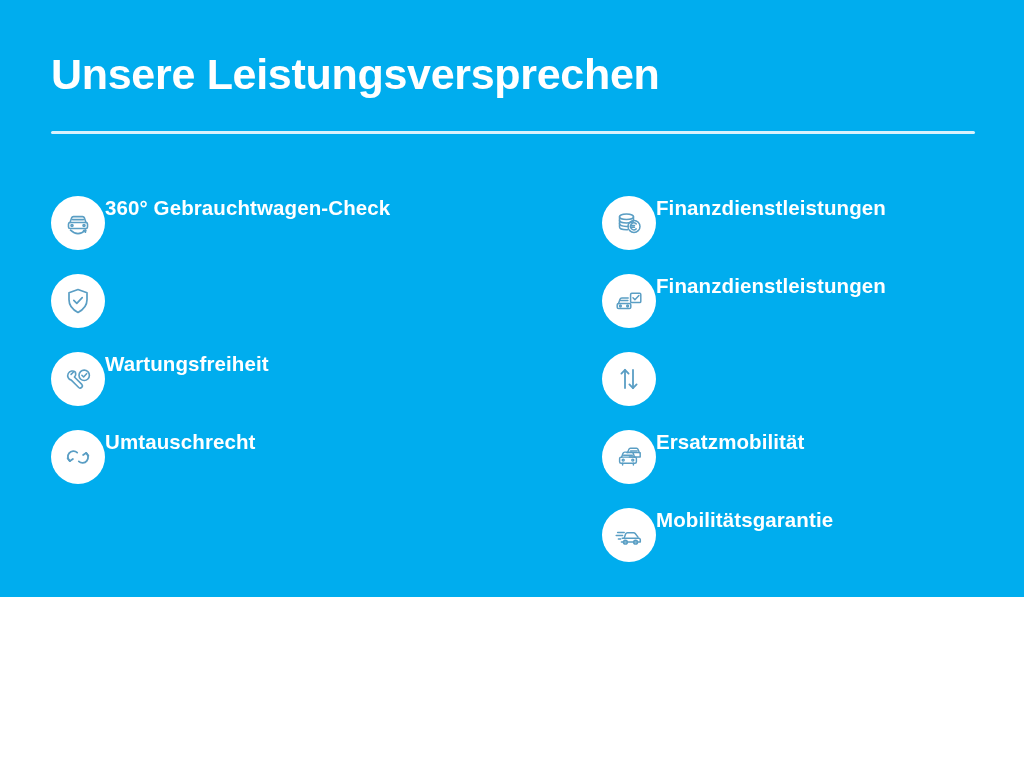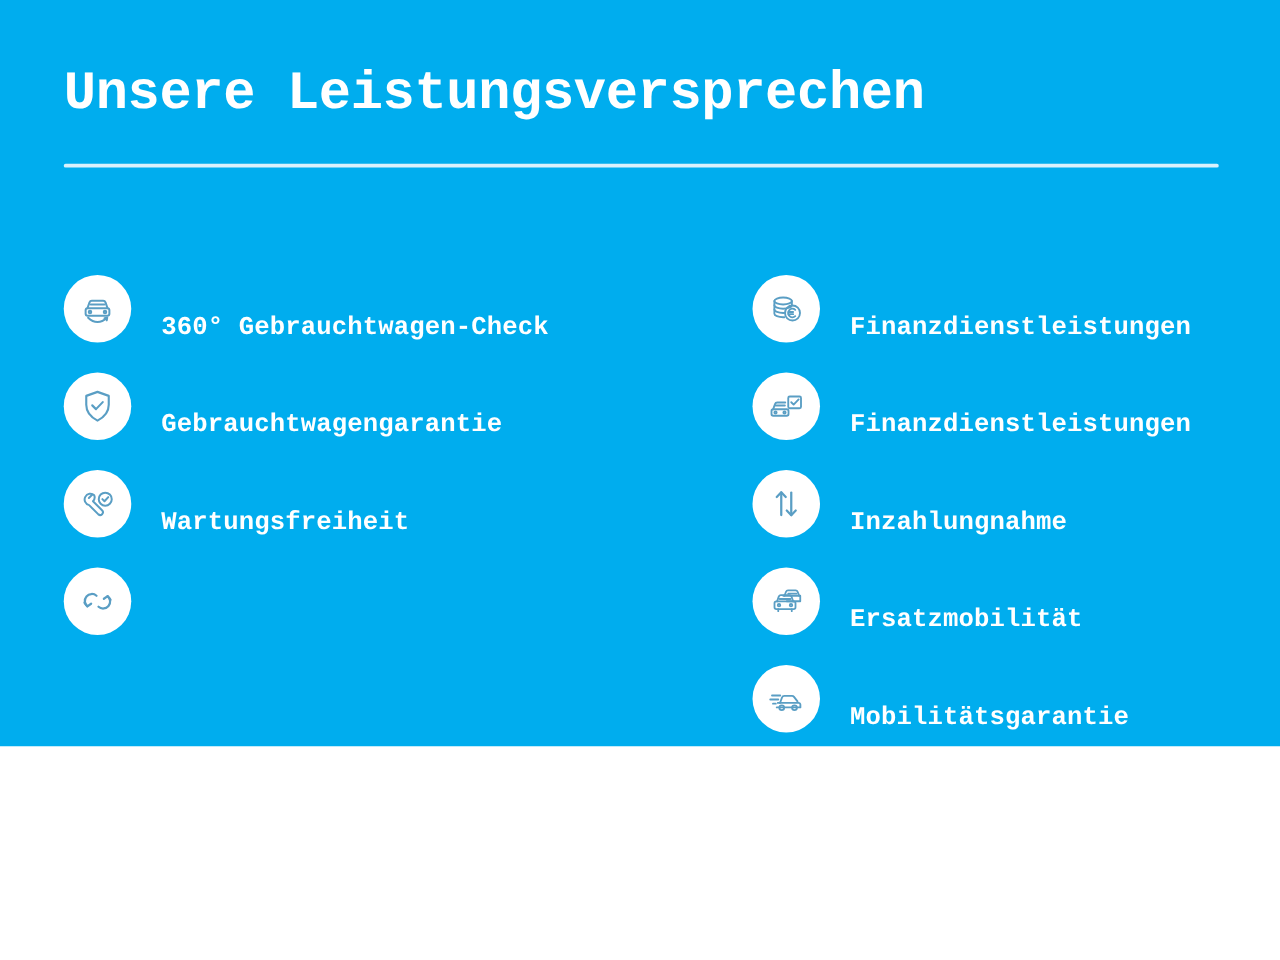--- a/index.html
+++ b/index.html
@@ -21,21 +21,20 @@
 
   
   .hero {
     position: absolute;
     left: 0;
     top: 0;
     width: 1024px;
     height: 734px;
     background: #00ADEE;
     box-sizing: border-box;
-    font-family: Liberation Mono, monospace;
   }
   .hero-title {
     position: absolute;
     left: 51px;
     top: 52px;
     color: #ffffff;
     font-size: 43px;
     font-weight: bold;
     letter-spacing: -0.3px;
     line-height: 1.05;
@@ -60,23 +59,22 @@
   }
   .promise-col {
     position: absolute;
     top: 0;
   }
   .promise-col.left  { left: 51px;  width: 470px; }
   .promise-col.right { left: 602px; width: 440px; }
 
   .promise-item {
     display: flex;
-    align-items: flex-end;
+    align-items: flex-start;
     height: 78px;
-    gap: 24px;
   }
   .promise-icon {
     flex: 0 0 auto;
     width: 54px;
     height: 54px;
     border-radius: 50%;
     background: #ffffff;
     display: flex;
     align-items: center;
     justify-content: center;
@@ -135,21 +133,20 @@
         </div>
 
 
         <div class="promise-item">
           <span class="promise-icon">
             <svg viewBox="0 0 32 32" fill="none" stroke="#5a9ec4" stroke-width="1.7" stroke-linecap="round" stroke-linejoin="round">
               <path d="M16 4.5l9 3.2v7.1c0 5.2-3.6 9.9-9 12.7-5.4-2.8-9-7.5-9-12.7V7.7z"></path>
               <path d="M11.8 15.3l3 3 5.4-5.6"></path>
             </svg>
           </span>
-          <span class="promise-label">Gebrauchtwagengarantie</span>
         </div>
 
         <div class="promise-item">
           <span class="promise-icon">
             <svg viewBox="0 0 32 32" fill="none" stroke="#5a9ec4" stroke-width="1.6" stroke-linecap="round" stroke-linejoin="round">
               <path d="M13.4 9.2a4.6 4.6 0 1 0-4.1 7.9l7.4 7.4a2.2 2.2 0 0 0 3.1-3.1l-7.4-7.4a4.6 4.6 0 0 0 1-4.8z"></path>
               <path d="M9.1 11.4l2.6-2.6"></path>
               <circle cx="22.2" cy="12.3" r="5.2"></circle>
               <path d="M19.9 12.3l1.7 1.7 3-3.3"></path>
             </svg>
@@ -159,20 +156,21 @@
 
         <div class="promise-item">
           <span class="promise-icon">
             <svg viewBox="0 0 32 32" fill="none" stroke="#5a9ec4" stroke-width="1.8" stroke-linecap="round" stroke-linejoin="round">
               <path d="M15.2 11.6a5.6 5.6 0 0 0-8 .6 5.6 5.6 0 0 0 .7 7.9"></path>
               <path d="M5.6 17.2l2.3 2.9 3-2.1"></path>
               <path d="M16.8 20.4a5.6 5.6 0 0 0 8-.6 5.6 5.6 0 0 0-.7-7.9"></path>
               <path d="M26.4 14.8l-2.3-2.9-3 2.1"></path>
             </svg>
           </span>
+          <span class="promise-label">Umtauschrecht</span>
         </div>
 
       </div>
 
       <div class="promise-col right">
 
         <div class="promise-item">
           <span class="promise-icon">
             <svg viewBox="0 0 32 32" fill="none" stroke="#5a9ec4" stroke-width="1.5" stroke-linecap="round" stroke-linejoin="round">
               <ellipse cx="13.5" cy="9.8" rx="7" ry="2.8"></ellipse>
@@ -204,21 +202,20 @@
 
         <div class="promise-item">
           <span class="promise-icon">
             <svg viewBox="0 0 32 32" fill="none" stroke="#5a9ec4" stroke-width="1.8" stroke-linecap="round" stroke-linejoin="round">
               <path d="M12 25V7"></path>
               <path d="M8.4 10.6L12 6.8l3.6 3.8"></path>
               <path d="M20 7v18"></path>
               <path d="M16.4 21.4l3.6 3.8 3.6-3.8"></path>
             </svg>
           </span>
-          <span class="promise-label">Inzahlungnahme</span>
         </div>
 
         <div class="promise-item">
           <span class="promise-icon">
             <svg viewBox="0 0 32 32" fill="none" stroke="#5a9ec4" stroke-width="1.45" stroke-linecap="round" stroke-linejoin="round">
               <path d="M14.6 11.6l1.2-3.2a1.7 1.7 0 0 1 1.6-1.1h6.1a1.7 1.7 0 0 1 1.6 1.1l1.3 3.3"></path>
               <path d="M13.6 11.6h13.6v4.4H16.4"></path>
               <path d="M17.6 9.9h6.6"></path>
               <path d="M8.6 16.2l1.4-3.9a1.8 1.8 0 0 1 1.7-1.2h6.8a1.8 1.8 0 0 1 1.7 1.2l1.4 3.9"></path>
               <rect x="6.6" y="16.1" width="16.8" height="6.2" rx="1.5"></rect>

